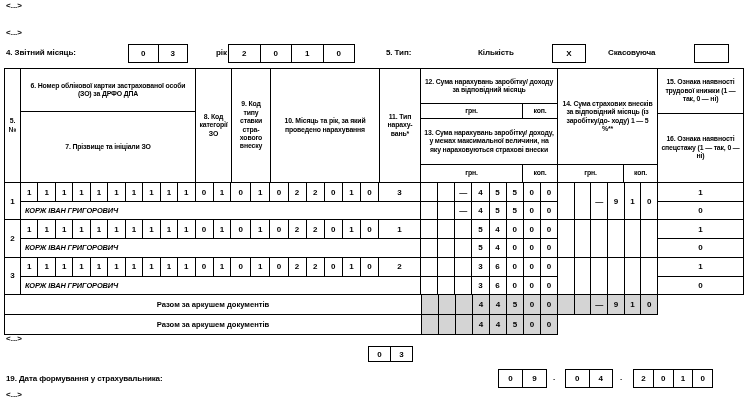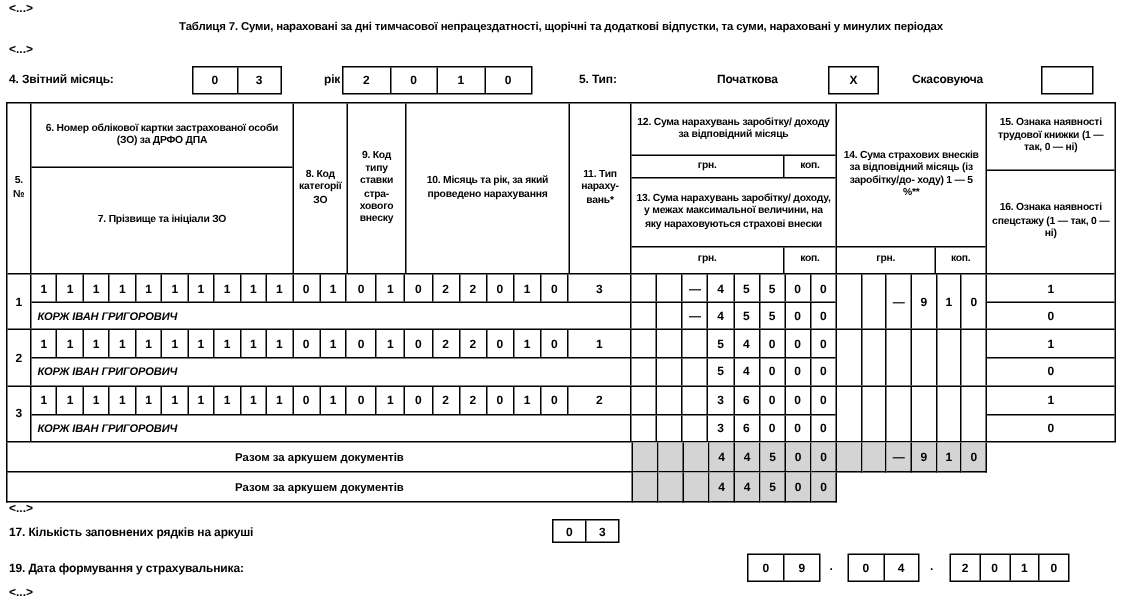--- a/index.html
+++ b/index.html
@@ -61,37 +61,36 @@
   .tg{display:flex;box-sizing:border-box;}
   .tg .dc{border-right:1px solid #000;border-bottom:1px solid #000;background:#d4d4d4;}
   .tg1213{width:136px;} .tg14{width:100px;}
 </style>
 </head>
 <body>
 
 <div class="page">
 
   <div class="abs ellipsis" style="left:6px;top:1px;">&lt;...&gt;</div>
-  <div class="abs title" style="left:0;top:13px;">Таблиця 7. Суми, нараховані за дні тимчасової непрацездатності, щорічні та додаткові відпустки, та суми, нараховані у минулих періодах</div>
   <div class="abs ellipsis" style="left:6px;top:28px;">&lt;...&gt;</div>
 
   <div class="abs lbl" style="left:6px;top:48px;">4. Звітний місяць:</div>
   <div class="abs boxes" style="left:128px;top:44px;width:60px;height:19px;">
       <span class="dc">0</span>
       <span class="dc">3</span>
     </div>
   <div class="abs lbl" style="left:216px;top:48px;">рік</div>
   <div class="abs boxes" style="left:228px;top:44px;width:127px;height:19px;">
       <span class="dc">2</span>
       <span class="dc">0</span>
       <span class="dc">1</span>
       <span class="dc">0</span>
     </div>
   <div class="abs lbl" style="left:386px;top:48px;">5. Тип:</div>
-  <div class="abs lbl" style="left:478px;top:48px;">Початкова</div>
+  <div class="abs lbl" style="left:478px;top:48px;">Кількість</div>
   <div class="abs onebox" style="left:552px;top:44px;width:34px;height:19px;">X</div>
   <div class="abs lbl" style="left:608px;top:48px;">Скасовуюча</div>
   <div class="abs onebox" style="left:694px;top:44px;width:35px;height:19px;"></div>
 
   <div class="tbl">
     <div class="sectA">
 
       <div class="hrow">
         <div class="hc c5h hcell">
           <span>5.</span>
@@ -387,21 +386,20 @@
           <span class="dc">4</span>
           <span class="dc">5</span>
           <span class="dc">0</span>
           <span class="dc">0</span>
         </div>
     </div>
   </div>
 
   <div class="abs ellipsis" style="left:6px;top:334px;">&lt;...&gt;</div>
 
-  <div class="abs lbl" style="left:6px;top:350px;">17. Кількість заповнених рядків на аркуші</div>
   <div class="abs boxes" style="left:368px;top:346px;width:45px;height:16px;">
       <span class="dc">0</span>
       <span class="dc">3</span>
     </div>
 
   <div class="abs lbl" style="left:6px;top:374px;">19. Дата формування у страхувальника:</div>
   <div class="abs boxes" style="left:498px;top:369px;width:49px;height:19px;">
       <span class="dc">0</span>
       <span class="dc">9</span>
     </div>

